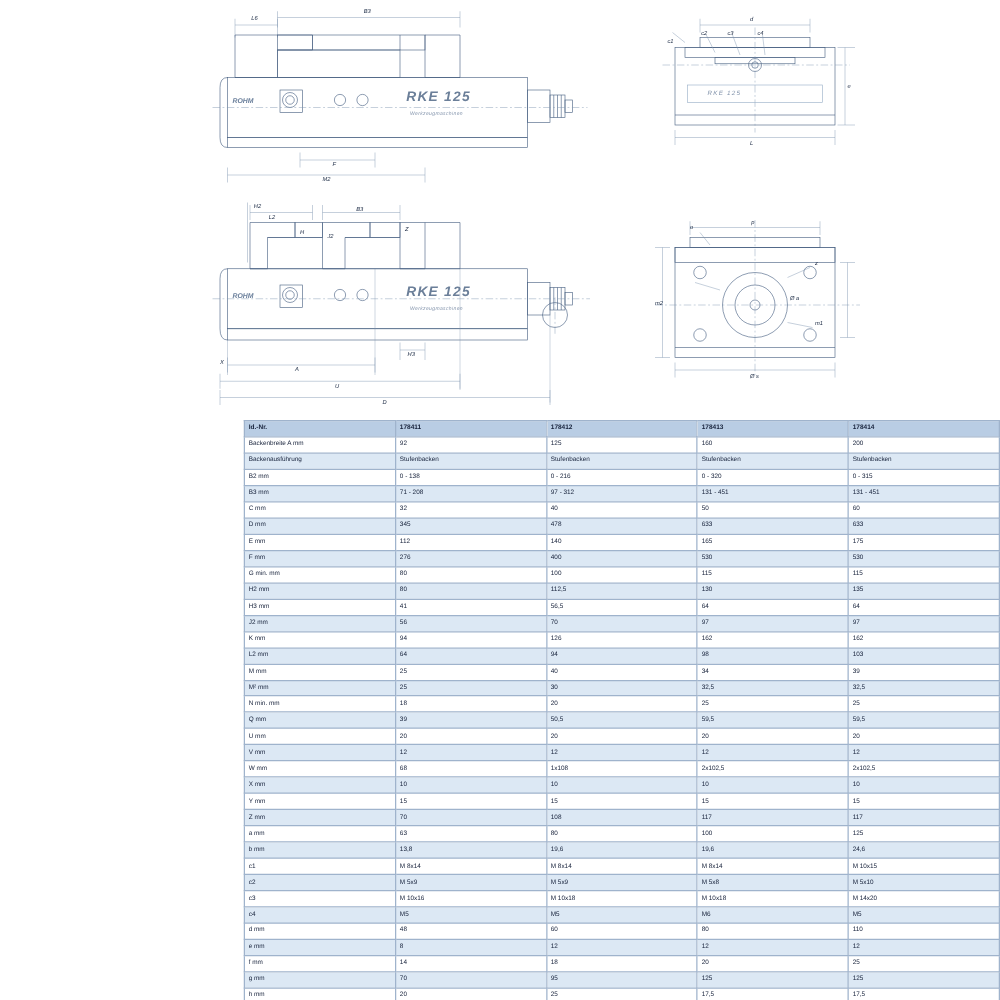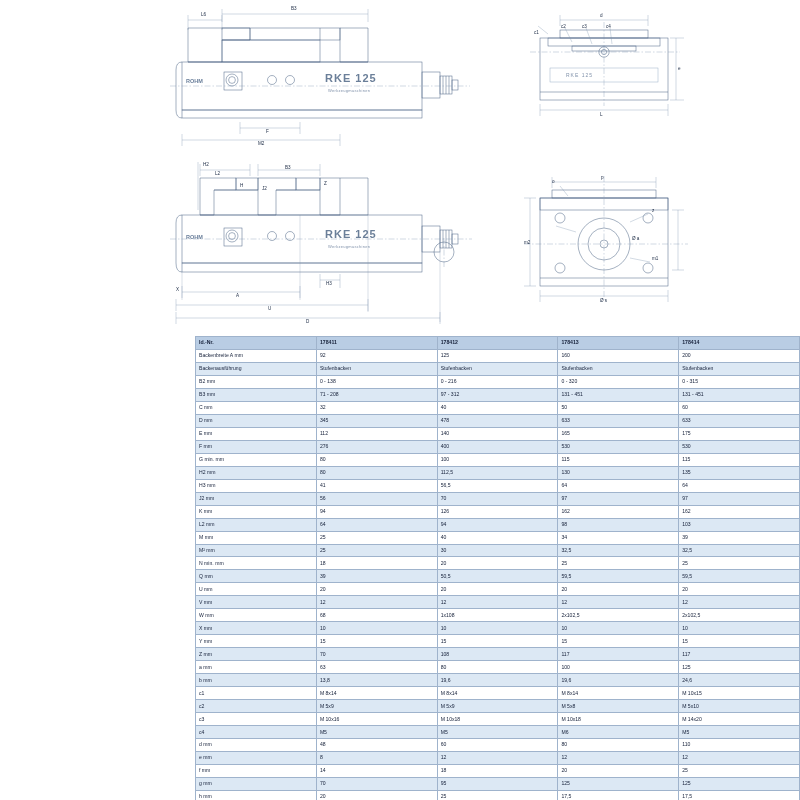--- a/index.html
+++ b/index.html
@@ -6,21 +6,21 @@
   body{
     width:800px;height:800px;background:#ffffff;
     font-family:"Liberation Sans", sans-serif;
     color:#1a1a2e;
     overflow:hidden;
     position:relative;
   }
   .sheet{position:absolute;left:0;top:0;width:800px;height:800px;}
 
   
-  .draw{position:absolute;left:0;top:0;width:724px;height:335px;}
+  .draw{position:absolute;left:0;top:0;width:724px;height:335px;font-style:italic;}
 
   svg.tech{position:absolute;left:0;top:0;width:800px;height:335px;}
 
   
   .tablewrap{
     position:absolute;left:195px;top:336px;width:605px;
   }
   table.spec{
     border-collapse:collapse;
     width:605px;

